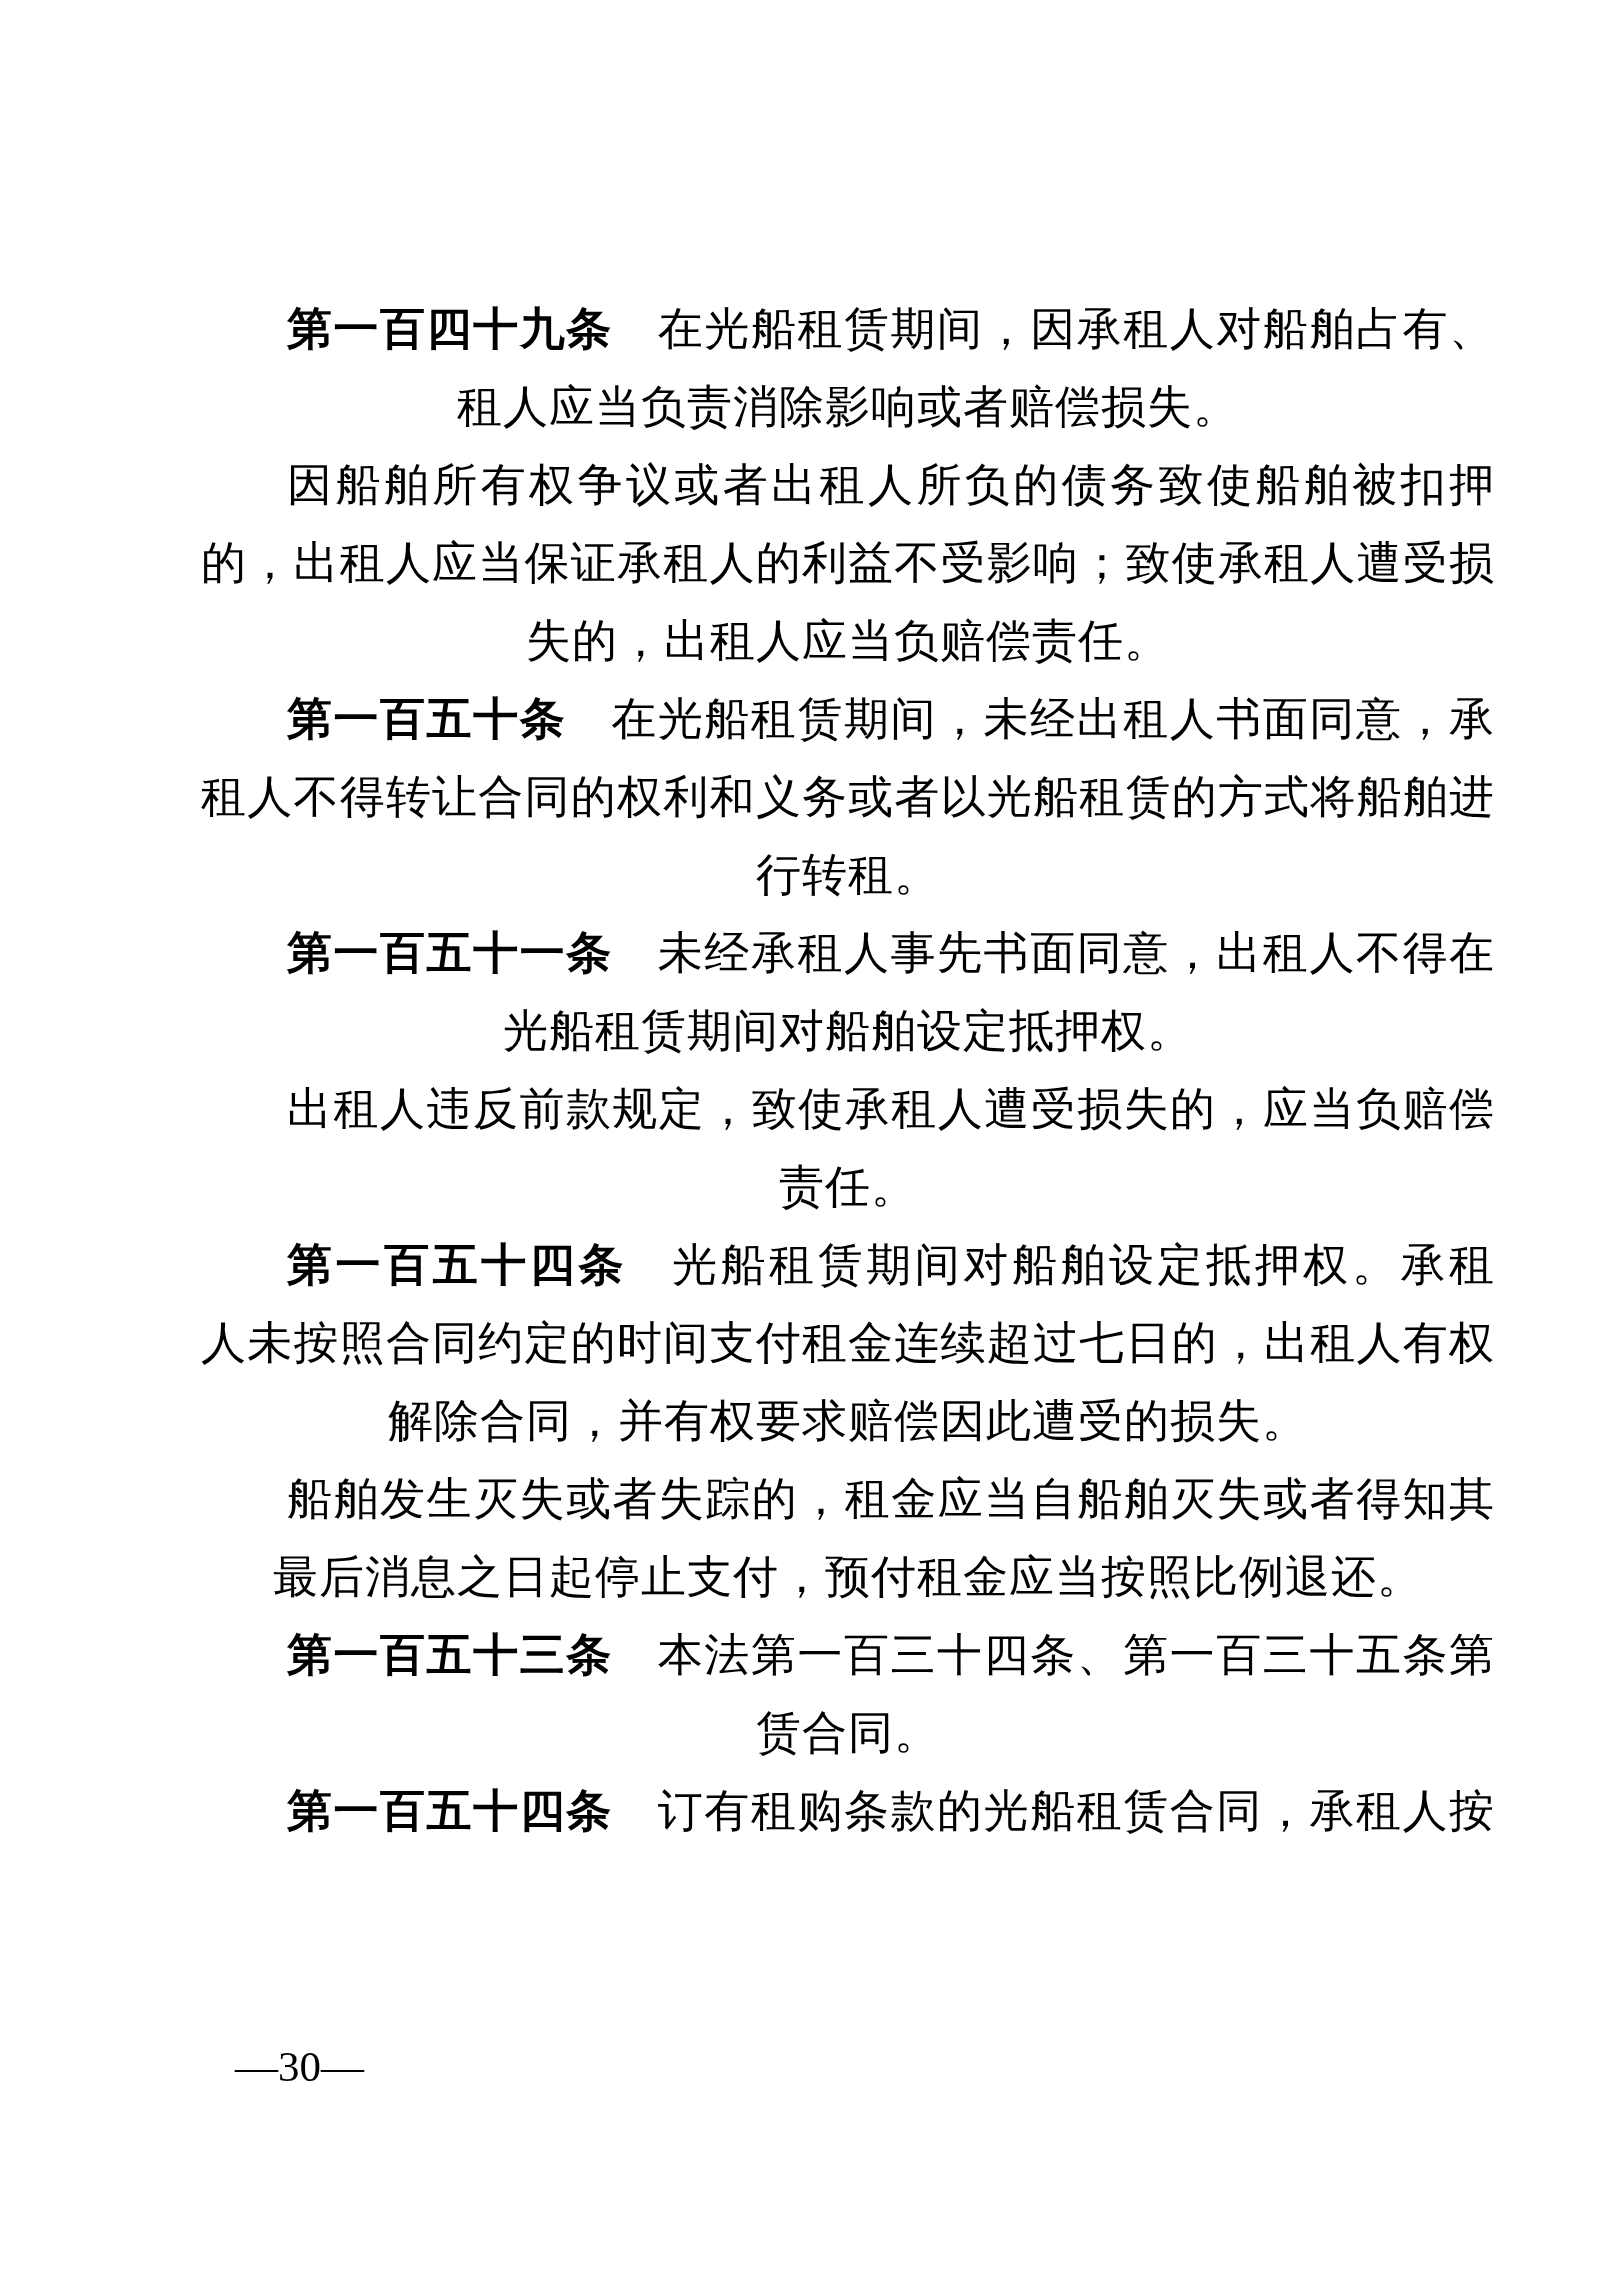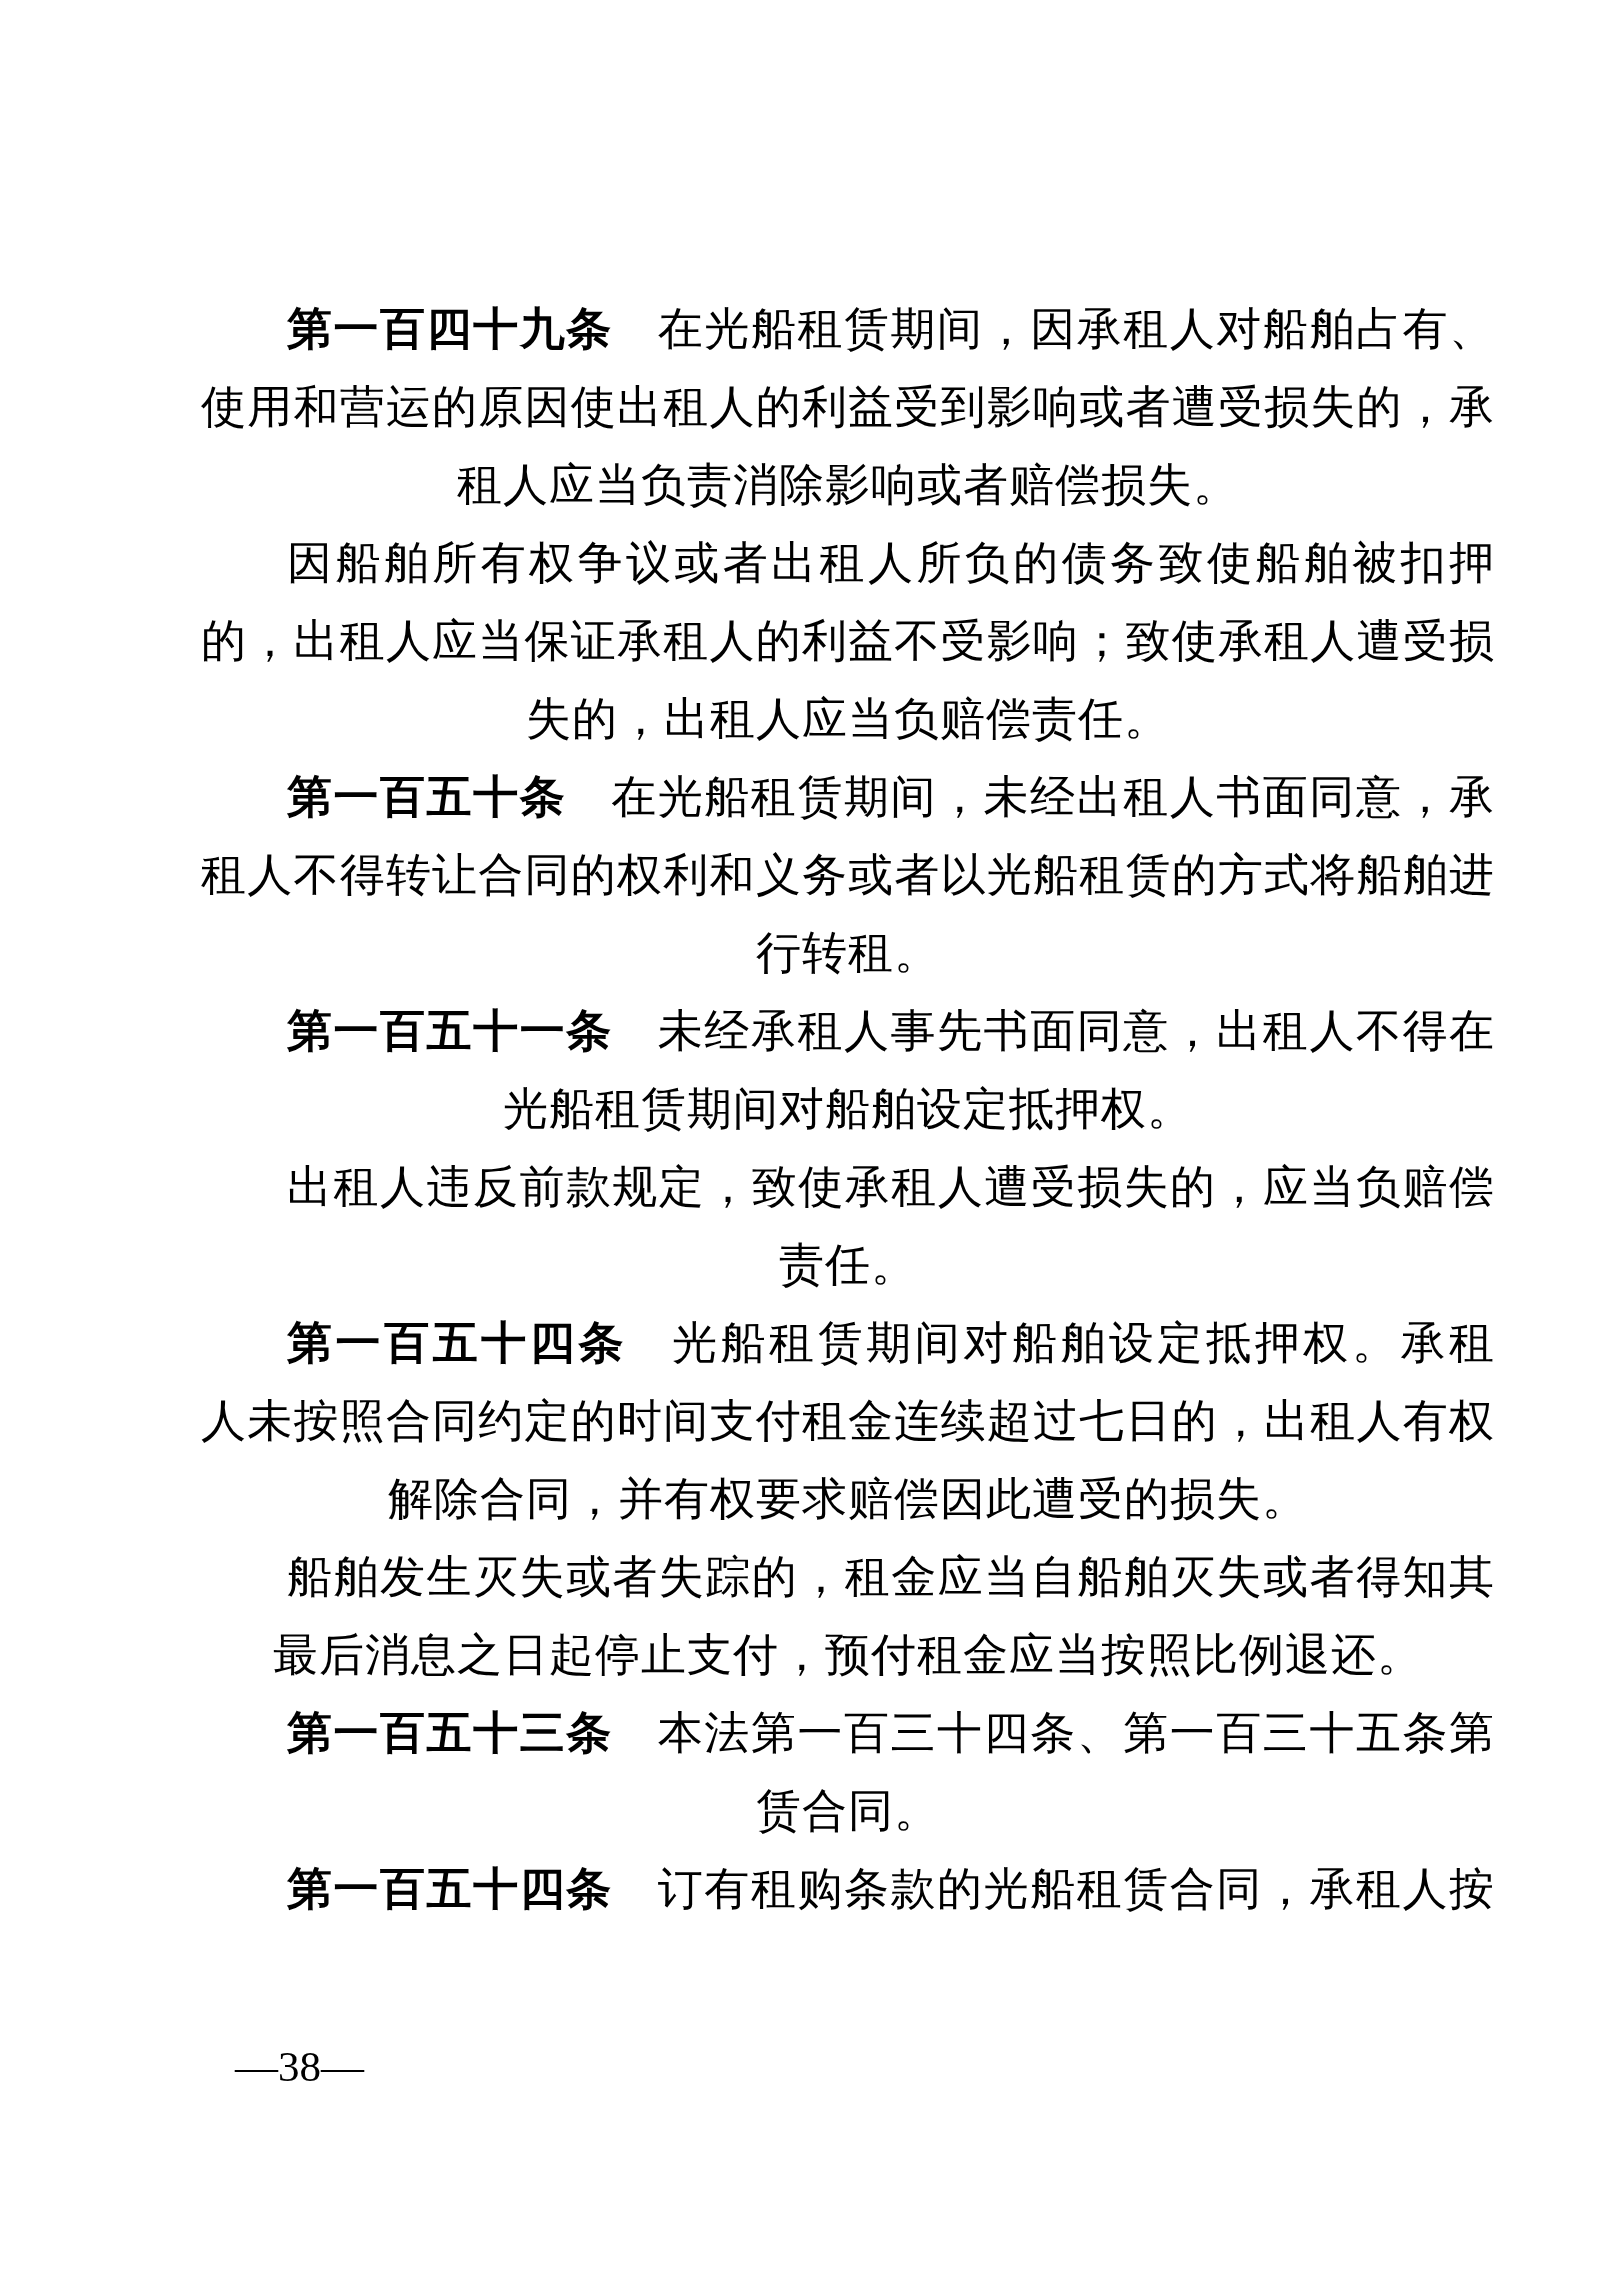--- a/index.html
+++ b/index.html
@@ -54,21 +54,20 @@
     color: #000000;
   }
 </style>
 </head>
 <body>
 
 <div class="page">
   <div class="text-block">
 
     <div class="line indent justify"><span class="head">第一百四十九条</span><span>在光船租赁期间，因承租人对船舶占有、</span></div>
-    <div class="line justify"><span>使用和营运的原因使出租人的利益受到影响或者遭受损失的，承</span></div>
     <div class="line"><span>租人应当负责消除影响或者赔偿损失。</span></div>
 
     <div class="line indent justify"><span>因船舶所有权争议或者出租人所负的债务致使船舶被扣押</span></div>
     <div class="line justify"><span>的，出租人应当保证承租人的利益不受影响；致使承租人遭受损</span></div>
     <div class="line"><span>失的，出租人应当负赔偿责任。</span></div>
 
     <div class="line indent justify"><span class="head">第一百五十条</span><span>在光船租赁期间，未经出租人书面同意，承</span></div>
     <div class="line justify"><span>租人不得转让合同的权利和义务或者以光船租赁的方式将船舶进</span></div>
     <div class="line"><span>行转租。</span></div>
 
@@ -85,15 +84,15 @@
     <div class="line indent justify"><span>船舶发生灭失或者失踪的，租金应当自船舶灭失或者得知其</span></div>
     <div class="line"><span>最后消息之日起停止支付，预付租金应当按照比例退还。</span></div>
 
     <div class="line indent justify"><span class="head">第一百五十三条</span><span>本法第一百三十四条、第一百三十五条第</span></div>
     <div class="line"><span>赁合同。</span></div>
 
     <div class="line indent justify"><span class="head">第一百五十四条</span><span>订有租购条款的光船租赁合同，承租人按</span></div>
 
   </div>
 
-  <div class="page-number">—38—</div>
+  <div class="page-number">—30—</div>
 </div>
 
 
 </body></html>

